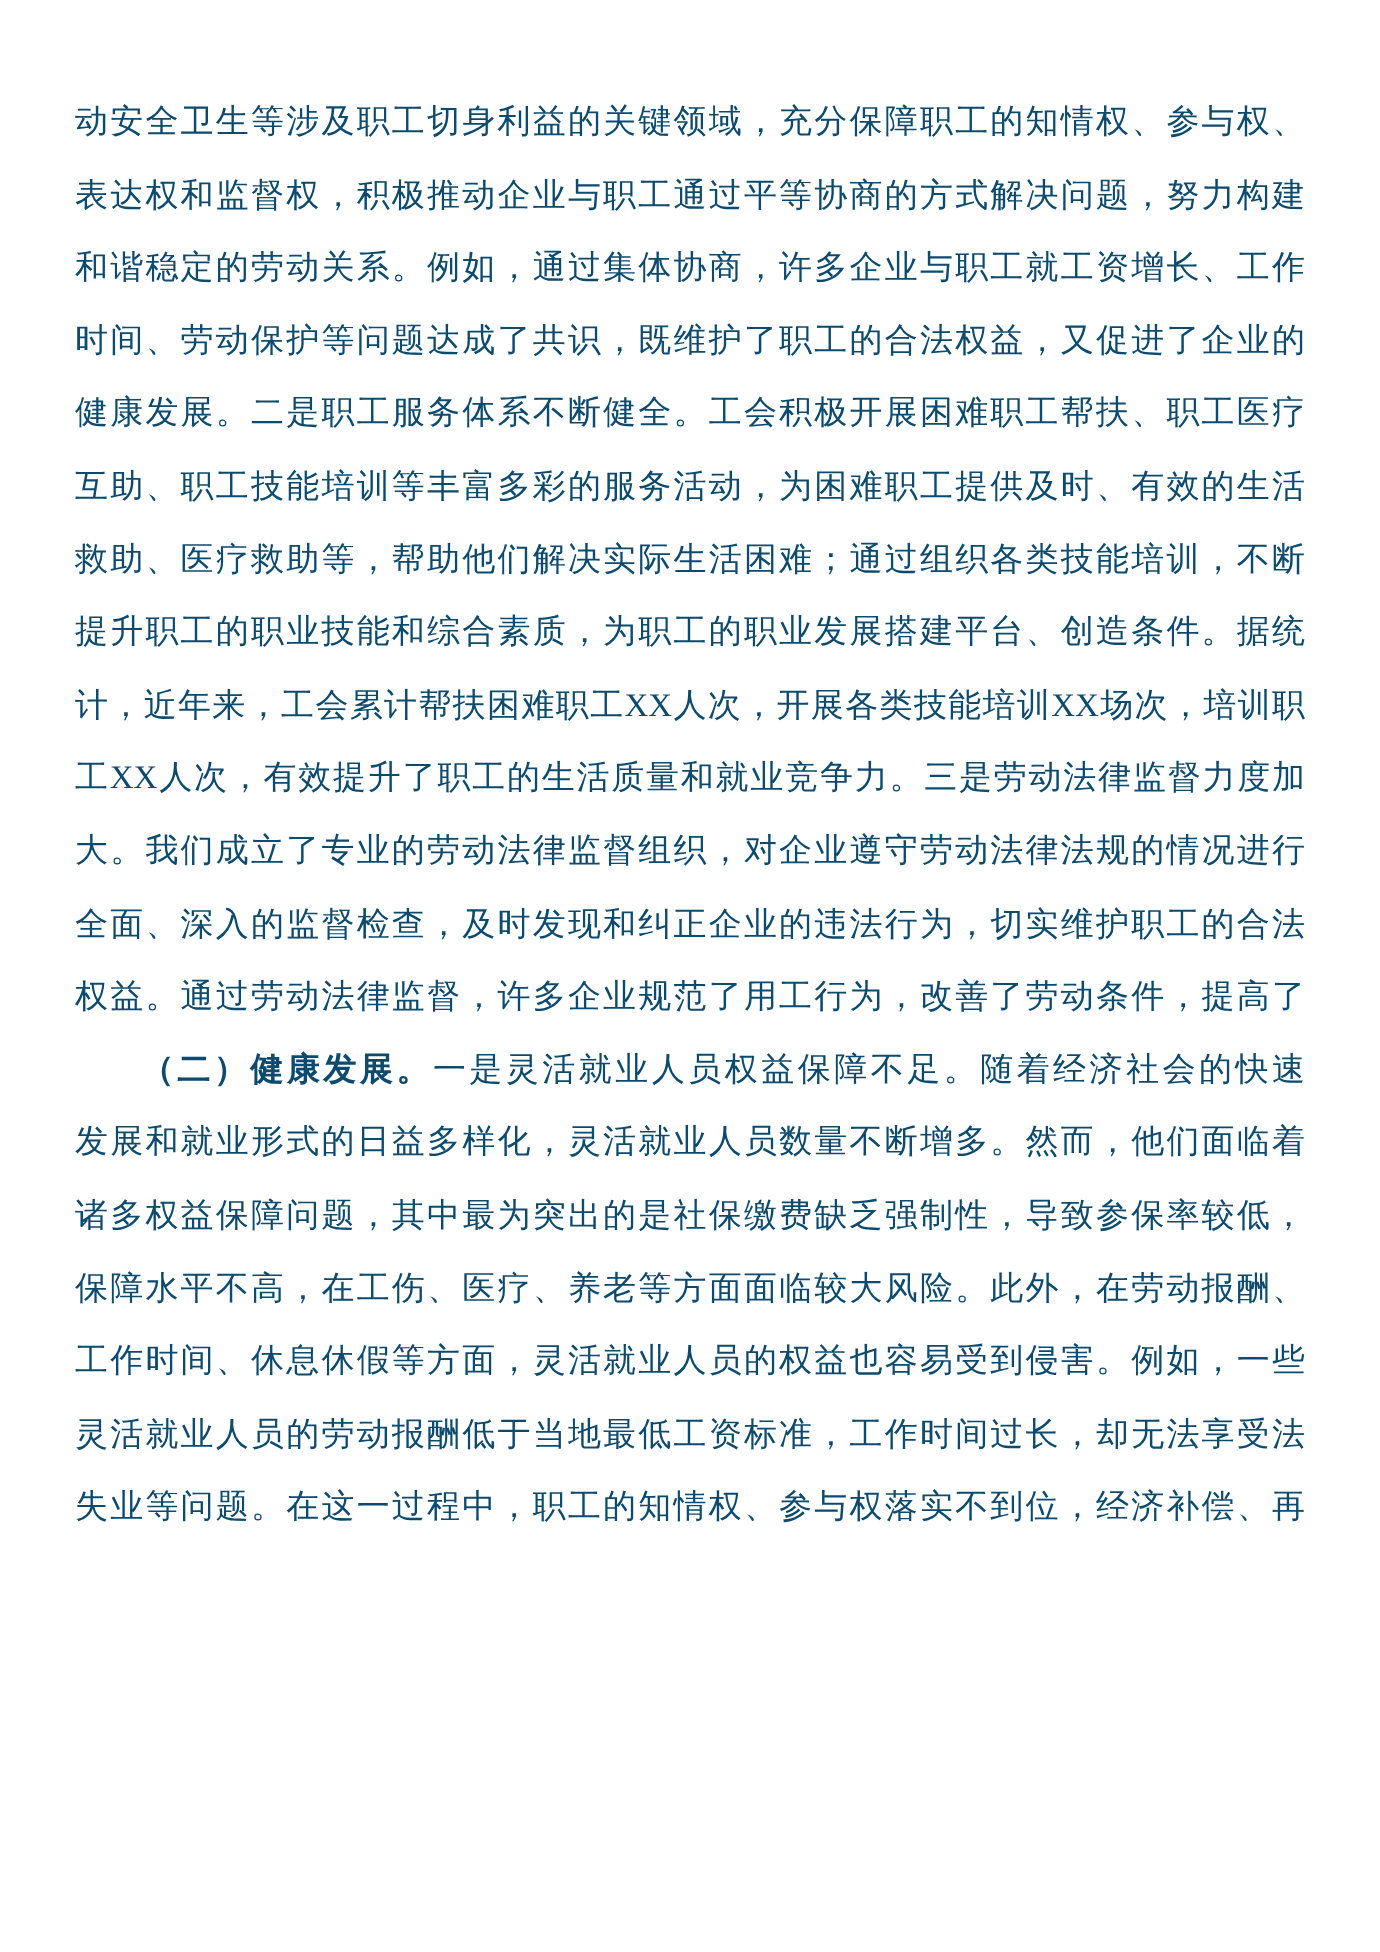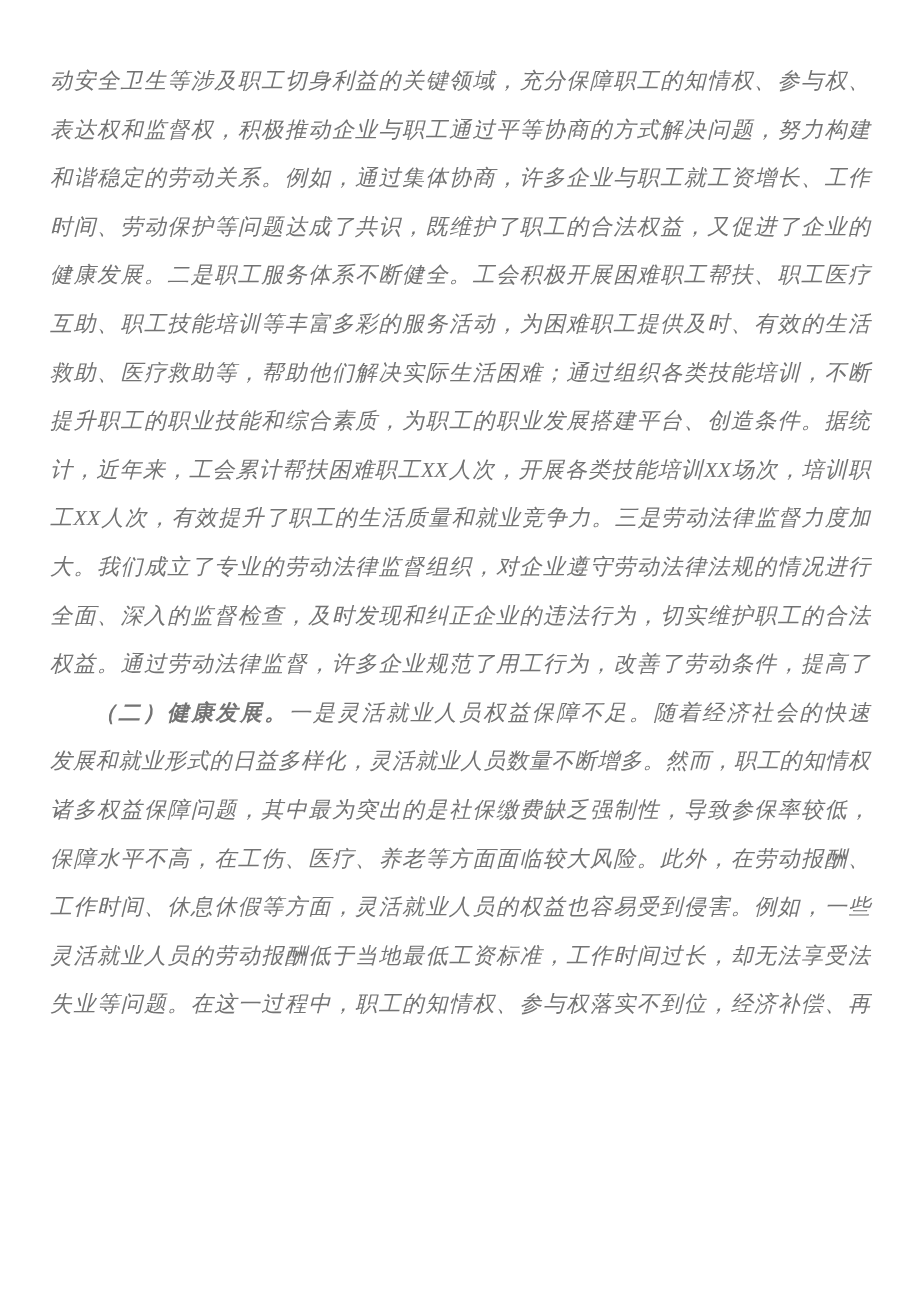--- a/index.html
+++ b/index.html
@@ -17,25 +17,24 @@
   .text-block {
     position: absolute;
     left: 50px;
     top: 57px;
     width: 820px;
   }
   .line {
     font-family: "Liberation Serif", "DejaVu Serif", serif;
     font-size: 22px;
     line-height: 48.6px;
-    color: #737373;
+    color: #0c4a6e;
     text-align: justify;
     text-align-last: left;
     white-space: normal;
-    font-style: italic;
   }
   .line.justify {
     text-align-last: justify;
   }
   .line.indent {
     text-indent: 44px;
   }
   .bold-lead {
     font-weight: 700;
   }
@@ -52,20 +51,20 @@
       <div class="line justify"><span>健康发展。二是职工服务体系不断健全。工会积极开展困难职工帮扶、职工医疗</span></div>
       <div class="line justify"><span>互助、职工技能培训等丰富多彩的服务活动，为困难职工提供及时、有效的生活</span></div>
       <div class="line justify"><span>救助、医疗救助等，帮助他们解决实际生活困难；通过组织各类技能培训，不断</span></div>
       <div class="line justify"><span>提升职工的职业技能和综合素质，为职工的职业发展搭建平台、创造条件。据统</span></div>
       <div class="line justify"><span>计，近年来，工会累计帮扶困难职工XX人次，开展各类技能培训XX场次，培训职</span></div>
       <div class="line justify"><span>工XX人次，有效提升了职工的生活质量和就业竞争力。三是劳动法律监督力度加</span></div>
       <div class="line justify"><span>大。我们成立了专业的劳动法律监督组织，对企业遵守劳动法律法规的情况进行</span></div>
       <div class="line justify"><span>全面、深入的监督检查，及时发现和纠正企业的违法行为，切实维护职工的合法</span></div>
       <div class="line justify"><span>权益。通过劳动法律监督，许多企业规范了用工行为，改善了劳动条件，提高了</span></div>
       <div class="line justify indent"><span class="bold-lead">（二）健康发展。</span><span>一是灵活就业人员权益保障不足。随着经济社会的快速</span></div>
-      <div class="line justify"><span>发展和就业形式的日益多样化，灵活就业人员数量不断增多。然而，职工的知情权</span></div>
+      <div class="line justify"><span>发展和就业形式的日益多样化，灵活就业人员数量不断增多。然而，他们面临着</span></div>
       <div class="line justify"><span>诸多权益保障问题，其中最为突出的是社保缴费缺乏强制性，导致参保率较低，</span></div>
       <div class="line justify"><span>保障水平不高，在工伤、医疗、养老等方面面临较大风险。此外，在劳动报酬、</span></div>
       <div class="line justify"><span>工作时间、休息休假等方面，灵活就业人员的权益也容易受到侵害。例如，一些</span></div>
       <div class="line justify"><span>灵活就业人员的劳动报酬低于当地最低工资标准，工作时间过长，却无法享受法</span></div>
       <div class="line justify"><span>失业等问题。在这一过程中，职工的知情权、参与权落实不到位，经济补偿、再</span></div>
     </div>
 </div>
 
 </body></html>

